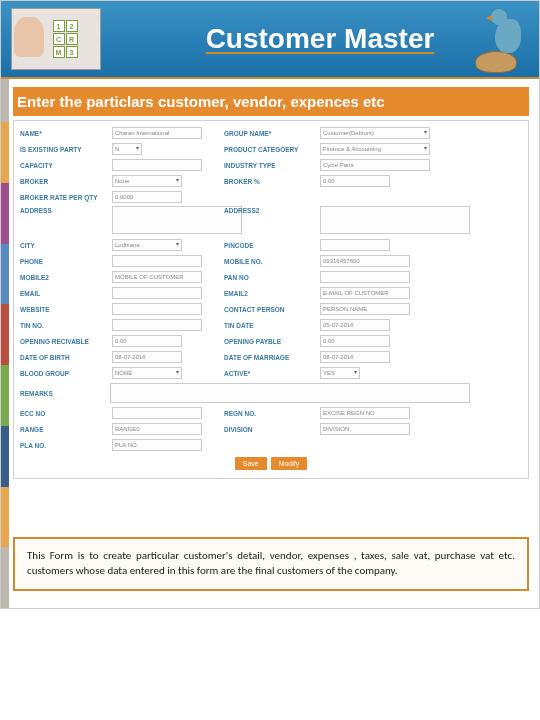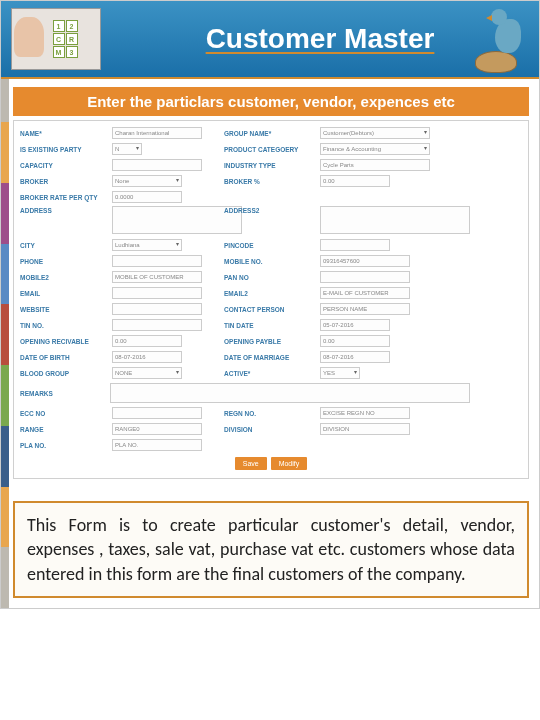--- a/index.html
+++ b/index.html
@@ -12,38 +12,38 @@
   .blocks { display: grid; grid-template-columns: repeat(2, 12px); grid-template-rows: repeat(3, 12px); gap: 1px; }
   .blk { background: #fff; border: 1px solid #7a9f3e; font-size: 7px; display: flex; align-items: center; justify-content: center; color: #7a9f3e; font-weight: bold; }
   .hand { position: absolute; left: 2px; top: 8px; width: 30px; height: 40px; background: #e8c4a8; border-radius: 40% 40% 20% 20%; }
   .title { flex: 1; text-align: center; color: #fff; font-size: 28px; font-weight: bold; text-decoration: underline; text-decoration-color: #d08a2e; text-underline-offset: 4px; font-family: 'Arial Black', Arial, sans-serif; }
   .bird { position: absolute; right: 8px; top: 4px; width: 72px; height: 72px; }
   .nest { position: absolute; bottom: 4px; left: 16px; width: 42px; height: 22px; background: #c49a5e; border-radius: 50% 50% 40% 40%; border: 1px solid #8a6a3e; }
   .birdbody { position: absolute; right: 4px; top: 2px; width: 40px; height: 50px; }
   .bhead { width: 16px; height: 16px; background: #6aa8c4; border-radius: 50%; position: absolute; top: 2px; left: 4px; }
   .bbody { width: 26px; height: 34px; background: #6aa8c4; border-radius: 60% 40% 50% 50%; position: absolute; top: 12px; left: 8px; }
   .beak { width: 0; height: 0; border-right: 6px solid #d08a2e; border-top: 3px solid transparent; border-bottom: 3px solid transparent; position: absolute; top: 8px; left: -1px; }
-  .subheader { background: #e68a2e; color: #fff; font-weight: bold; text-align: center; font-size: 15px; padding: 6px 4px; margin: 8px 10px 4px 12px; font-family: 'Arial Black', Arial, sans-serif; }
+  .subheader { background: #e68a2e; color: #fff; font-weight: bold; text-align: left; font-size: 15px; padding: 6px 4px; margin: 8px 10px 4px 12px; font-family: 'Arial Black', Arial, sans-serif; }
   .form-area { margin: 0 10px 0 12px; border: 1px solid #d0d0d0; background: #fff; padding: 4px 6px; font-size: 7px; color: #2a6fa8; }
   .row { display: flex; align-items: center; min-height: 16px; border-bottom: 0; }
   .cell-label { width: 90px; color: #3a7aa8; font-weight: 600; font-size: 6.5px; text-transform: uppercase; padding: 2px 0; }
   .cell-input { width: 108px; padding: 1px 2px; }
   .cell-label2 { width: 100px; color: #3a7aa8; font-weight: 600; font-size: 6.5px; text-transform: uppercase; padding: 2px 0 2px 6px; }
   .cell-input2 { flex: 1; padding: 1px 2px; }
   .inp { border: 1px solid #ccc; height: 12px; width: 90px; font-size: 6px; padding: 0 2px; color: #888; display: flex; align-items: center; background: #fdfdfd; }
   .inp.sm { width: 30px; }
   .inp.md { width: 70px; }
   .inp.lg { width: 110px; }
   .sel { position: relative; }
   .sel::after { content: "▾"; position: absolute; right: 2px; top: 0; font-size: 6px; color: #666; }
   .address-row { display: flex; align-items: flex-start; min-height: 32px; }
   .taddr { border: 1px solid #ccc; height: 28px; width: 130px; background: #fdfdfd; }
   .btns { text-align: center; padding: 4px 0; }
   .btn { display: inline-block; background: #e68a2e; color: #fff; font-size: 7px; padding: 3px 8px; margin: 0 1px; border-radius: 1px; }
-  .footer { position: absolute; bottom: 10px; left: 12px; right: 10px; border: 2px solid #d08a2e; background: #fdfbf6; padding: 10px 12px; font-size: 18px; color: #222; line-height: 1.35; text-align: justify; font-family: Calibri, Arial, sans-serif; }
+  .footer { position: absolute; bottom: 17px; left: 12px; right: 10px; border: 2px solid #d08a2e; background: #fdfbf6; padding: 10px 12px; font-size: 11px; color: #222; line-height: 1.35; text-align: justify; font-family: Calibri, Arial, sans-serif; }
 </style>
 </head>
 <body>
 
 <div class="slide">
   <div class="stripes">
     <div class="stripe" style="height:10%;background:#e8a64e"></div>
     <div class="stripe" style="height:10%;background:#bdb9b0"></div>
     <div class="stripe" style="height:10%;background:#e8a64e"></div>
     <div class="stripe" style="height:10%;background:#9e4e8a"></div>

